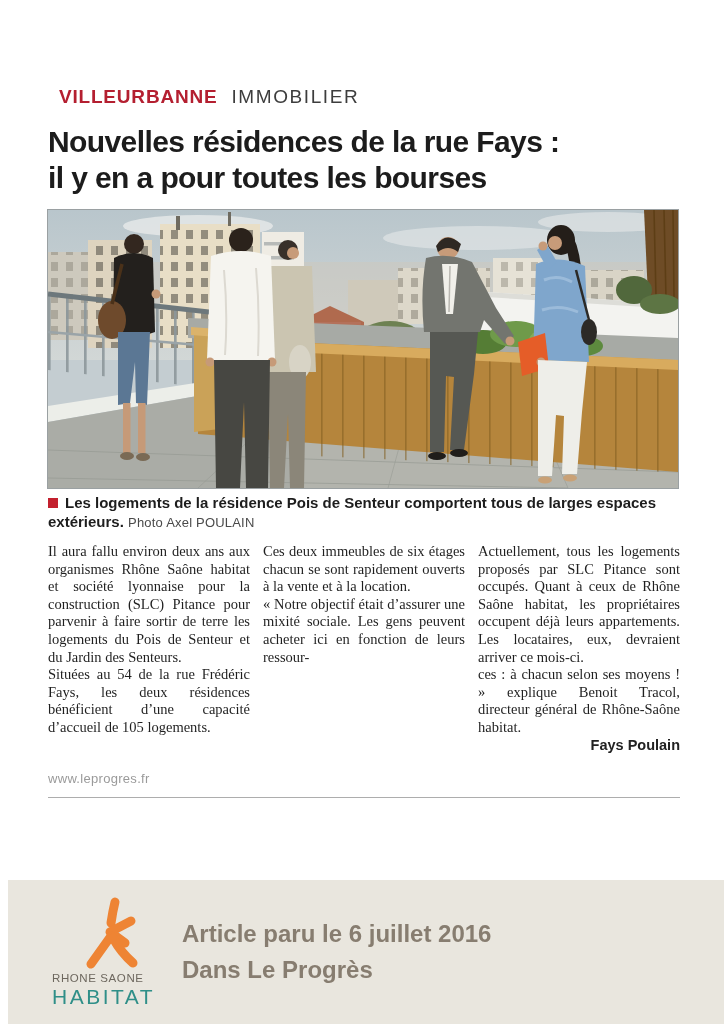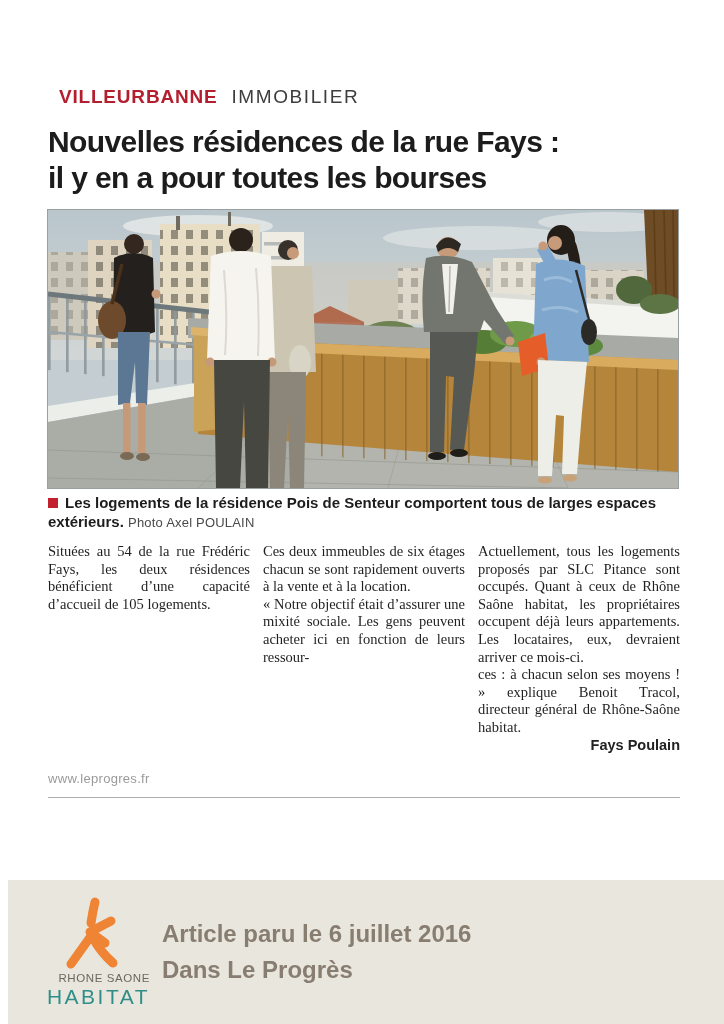--- a/index.html
+++ b/index.html
@@ -54,21 +54,21 @@
   .site-footer {
     position:absolute; left:48px; top:771px; width:632px;
     border-bottom:1px solid #adadad; padding-bottom:11px;
     font-size:13px; color:#9a9a9a; letter-spacing:0.3px;
   }
   
   .banner {
     position:absolute; left:8px; top:880px; width:716px; height:144px;
     background:#e9e6de; display:flex; align-items:center;
   }
-  .logo-block { width:118px; margin-left:24px; text-align:right; }
+  .logo-block { width:118px; margin-left:44px; text-align:left; }
   .logo-block svg { display:block; margin:0 auto; }
   .logo-line1 { font-size:11.5px; color:#6d675e; letter-spacing:0.6px; margin-top:2px; white-space:nowrap; }
   .logo-line2 { font-size:21px; color:#2f8f88; letter-spacing:2.5px; margin-top:1px; }
   .banner-text { margin-left:12px; color:#877d70; font-weight:bold; font-size:24px; line-height:36px; }
 </style>
 </head>
 <body>
 
 <div class="page">
 
@@ -245,20 +245,21 @@
     </svg>
   </div>
 
   <div class="caption">
     <span class="bullet"></span><span>Les logements de la résidence Pois de Senteur comportent tous de larges espaces extérieurs.</span>
     <span class="credit">Photo Axel POULAIN</span>
   </div>
 
   <div class="columns">
     <div class="col">
+      <p>Il aura fallu environ deux ans aux organismes Rhône Saône habitat et société lyonnaise pour la construction (SLC) Pitance pour parvenir à faire sortir de terre les logements du Pois de Senteur et du Jardin des Senteurs.</p>
       <p>Situées au 54 de la rue Frédéric Fays, les deux résidences bénéficient d’une capacité d’accueil de 105 logements.</p>
     </div>
     <div class="col">
       <p>Ces deux immeubles de six étages chacun se sont rapidement ouverts à la vente et à la location.</p>
       <p>« Notre objectif était d’assurer une mixité sociale. Les gens peuvent acheter ici en fonction de leurs ressour-</p>
     </div>
     <div class="col">
       <p>Actuellement, tous les logements proposés par SLC Pitance sont occupés. Quant à ceux de Rhône Saône habitat, les propriétaires occupent déjà leurs appartements. Les locataires, eux, devraient arriver ce mois-ci.</p>
       <p>ces : à chacun selon ses moyens ! » explique Benoit Tracol, directeur général de Rhône-Saône habitat.</p>
       <p class="byline">Fays Poulain</p>

